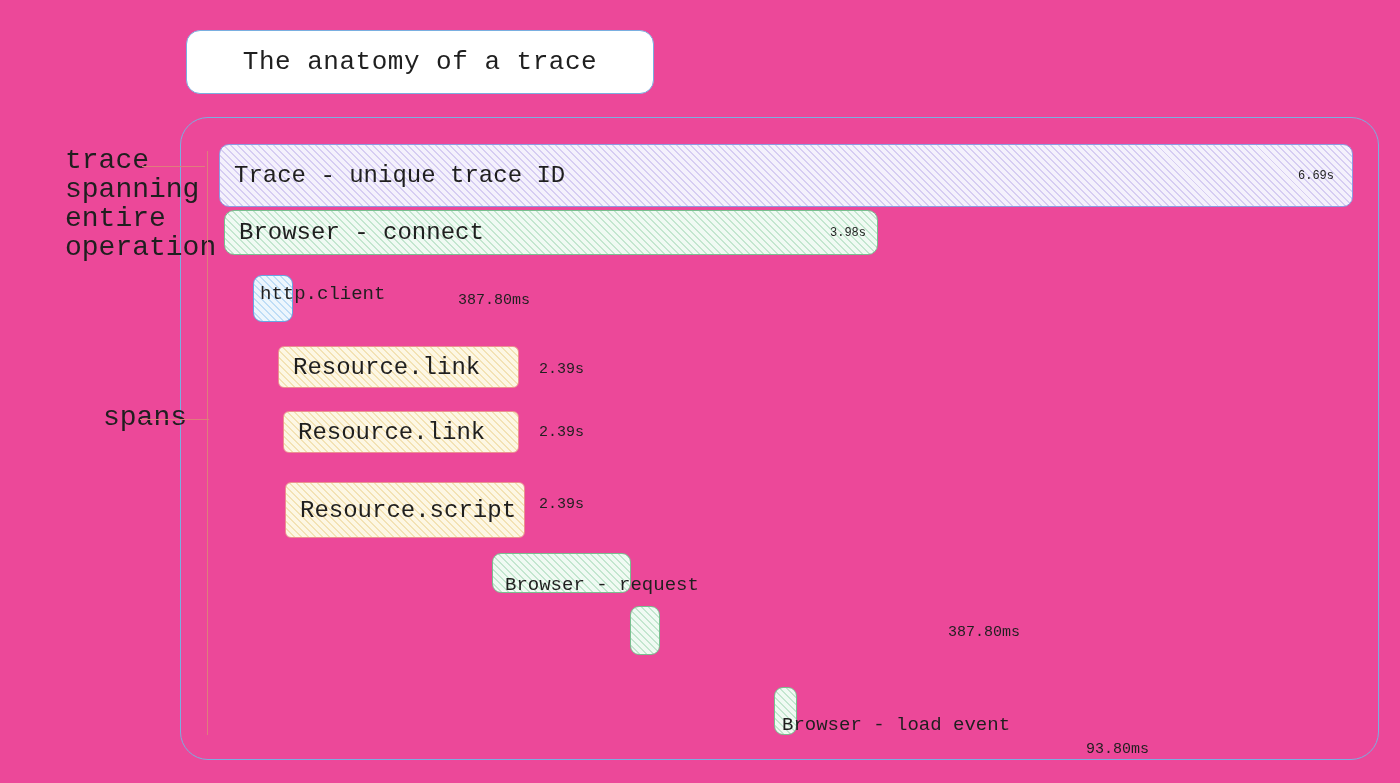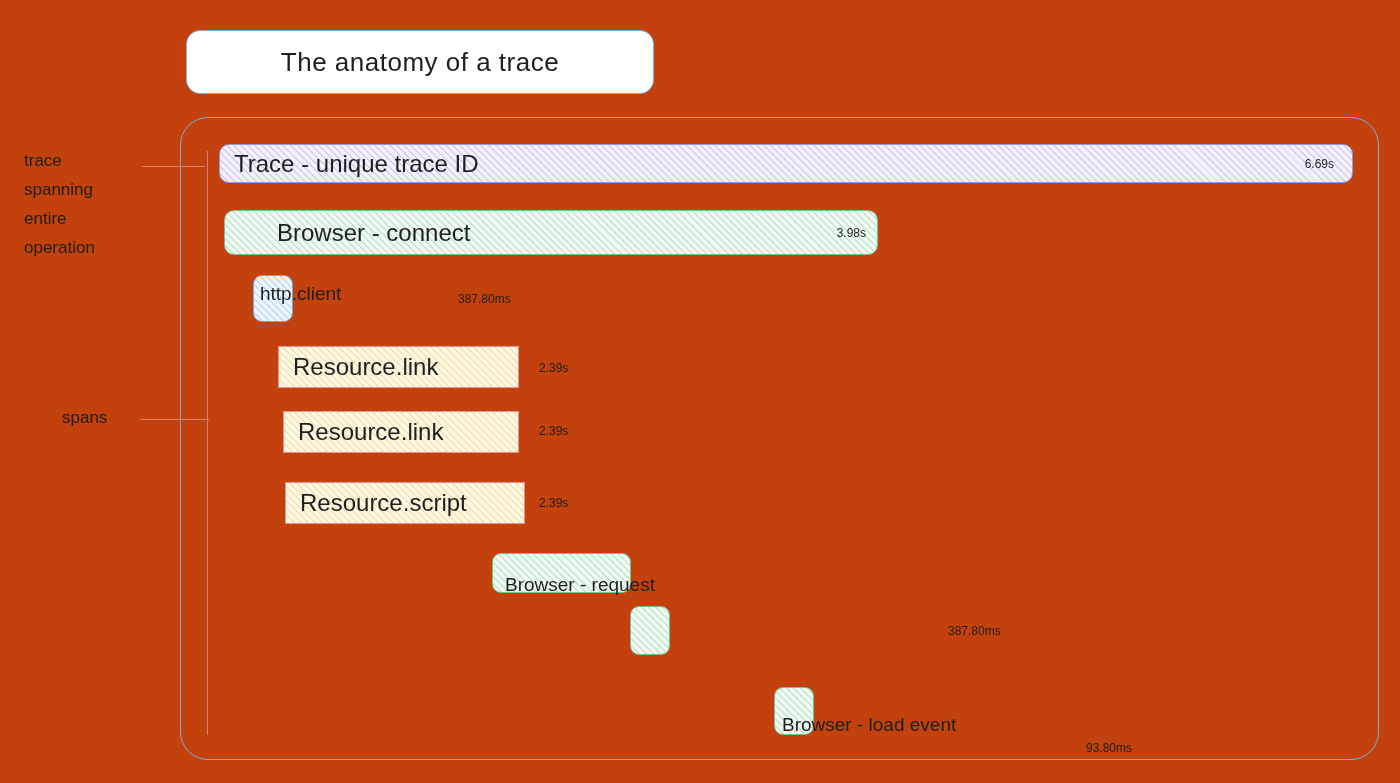--- a/index.html
+++ b/index.html
@@ -1,67 +1,67 @@
 <!DOCTYPE html>
 <html><head>
 <meta charset="utf-8">
 <style>
   html,body { margin:0; padding:0; background:#ffffff; }
   .canvas {
-    position:relative; width:1400px; height:783px; background:#c2410c;
-    font-family:Liberation Sans, sans-serif;
+    position:relative; width:1400px; height:783px; background:#ec4899;
+    font-family:Liberation Mono, monospace;
     color:#1f1f1f; overflow:hidden;
   }
   
   .title-box {
     position:absolute; left:186px; top:30px; width:466px; height:62px;
     border:1.6px solid #7aafe0; border-radius:14px; background:#ffffff;
     display:flex; align-items:center; justify-content:center;
     font-size:26px; letter-spacing:0.5px;
   }
   .frame {
     position:absolute; left:180px; top:117px; width:1197px; height:641px;
     border:1.6px solid #7aafe0; border-radius:28px; background:transparent;
   }
   
-  .note { position:absolute; font-size:17px; line-height:29px; white-space:pre-line; }
+  .note { position:absolute; font-size:28px; line-height:29px; white-space:pre-line;margin-left:41px; }
   .note-trace { left:24px; top:146px; width:150px; }
   .note-spans { left:62px; top:403px; }
   .rline { position:absolute; background:transparent; }
   .rline-h1 { left:142px; top:166px; width:63px; height:0; border-top:1.6px solid #e07c7c; }
   .rline-h2 { left:140px; top:419px; width:69px; height:0; border-top:1.6px solid #e07c7c; }
   .rline-v  { left:207px; top:151px; width:0; height:584px; border-left:1.6px solid #e07c7c; }
   
   .bar, .box { position:absolute; box-sizing:border-box; }
   .bar { display:flex; align-items:center; border-radius:10px; }
   .bar-label { font-size:24px; padding-left:14px; white-space:nowrap; }
   .bar-duration { position:absolute; font-size:12px; top:50%; transform:translateY(-50%); }
   .free-label { position:absolute; font-size:19px; white-space:nowrap; z-index:2; }
-  .duration { position:absolute; font-size:12px; white-space:nowrap; }
+  .duration { position:absolute; font-size:15px; white-space:nowrap; }
 
   .hatch-purple { background:repeating-linear-gradient(45deg,#d6cdf2 0px,#d6cdf2 1.4px,#f4f1fc 1.4px,#f4f1fc 5px); border:1.5px solid #8c9ce2; }
-  .hatch-green  { background:repeating-linear-gradient(45deg,#c3e6cf 0px,#c3e6cf 1.4px,#f0faf3 1.4px,#f0faf3 5px); border:1.5px solid #7abf90;padding-left:38px; }
+  .hatch-green  { background:repeating-linear-gradient(45deg,#c3e6cf 0px,#c3e6cf 1.4px,#f0faf3 1.4px,#f0faf3 5px); border:1.5px solid #7abf90; }
   .hatch-blue   { background:repeating-linear-gradient(45deg,#bfddf6 0px,#bfddf6 1.4px,#edf6fd 1.4px,#edf6fd 5px); border:1.5px solid #66a9e4; }
   .hatch-cream  { background:repeating-linear-gradient(45deg,#f3e2b4 0px,#f3e2b4 1.4px,#fdf7e4 1.4px,#fdf7e4 5px); border:1.5px solid #ec9191; }
 
-  .trace-bar    { left:219px; top:144px; width:1134px; height:39px;text-align:center; }
+  .trace-bar    { left:219px; top:144px; width:1134px; height:63px;text-align:center; }
   .trace-bar .bar-duration { right:18px; }
   .connect-bar  { left:224px; top:210px; width:654px; height:45px; }
   .connect-bar .bar-duration { right:11px; }
 
   .http-box     { left:253px; top:275px; width:40px; height:47px; border-radius:9px; }
   .http-label   { left:260px; top:283px; }
   .http-duration{ left:458px; top:292px; }
 
-  .res-box { border-radius:0; display:flex; align-items:center; }
+  .res-box { border-radius:6px; display:flex; align-items:center; }
   .res1-box { left:278px; top:346px; width:241px; height:42px; }
   .res1-duration { left:539px; top:361px; }
   .res2-box { left:283px; top:411px; width:236px; height:42px; }
   .res2-duration { left:539px; top:424px; }
-  .res3-box { left:285px; top:482px; width:240px; height:42px; }
+  .res3-box { left:285px; top:482px; width:240px; height:56px; }
   .res3-duration { left:539px; top:496px; }
 
   .request-box   { left:492px; top:553px; width:139px; height:40px; border-radius:9px; }
   .request-label { left:505px; top:558px;margin-top:16px; }
 
   .response-box   { left:630px; top:606px; width:30px; height:49px; border-radius:9px; }
   .response-label { left:638px; top:617px; }
   .response-duration { left:948px; top:624px; }
 
   .load-box   { left:774px; top:687px; width:23px; height:48px; border-radius:9px; }

